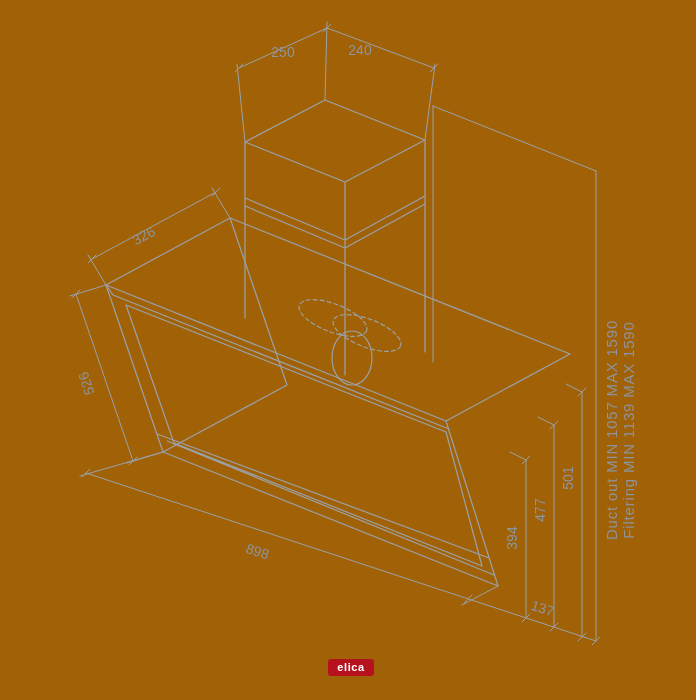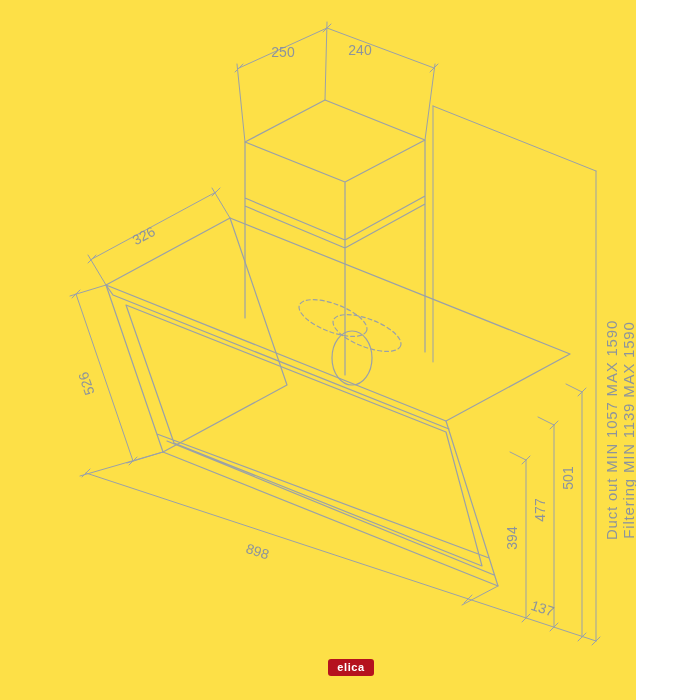--- a/index.html
+++ b/index.html
@@ -2,21 +2,21 @@
 <html style="--line: #9aa1a8; --text: #8d949c; --logo: #b5121e; --logo_text: #ffffff;"><head>
 <meta charset="utf-8">
 <style>
   :root{
     --line:#9aa1a8;
     --text:#8d949c;
     --logo:#b5121e;
     --logo_text:#ffffff;
   }
   html,body{margin:0;padding:0;background:#ffffff;}
-  .canvas{width:636px;height:700px;position:relative;background:#fde047;overflow:hidden;}
+  .canvas{width:696px;height:700px;position:relative;background:#a16207;overflow:hidden;}
   svg{display:block;}
   .lines{stroke:var(--line);fill:none;stroke-width:1.2;stroke-linecap:round;stroke-linejoin:round;}
   .thin{stroke-width:1;}
   .dashed{stroke-dasharray:4 3;}
   text{font-family:"Liberation Sans",sans-serif;fill:var(--text);font-size:14px;}
   .note{font-size:15px;letter-spacing:0.8px;}
   .logo-rect{fill:var(--logo);stroke:none;}
   .logo-text{fill:var(--logo_text);font-size:11px;font-weight:bold;letter-spacing:0.6px;}
 </style>
 </head>

